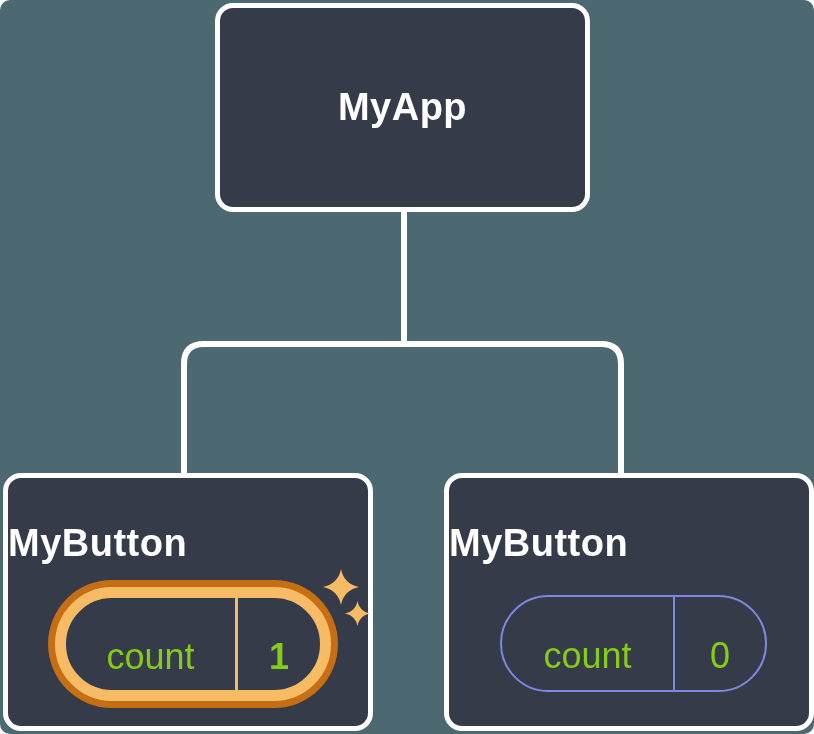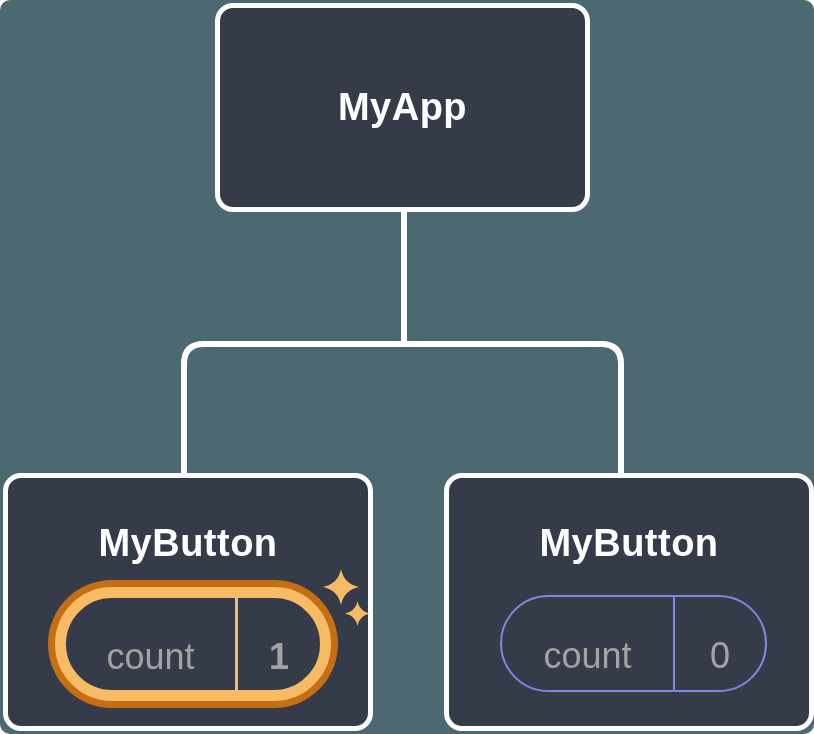--- a/index.html
+++ b/index.html
@@ -43,21 +43,20 @@
     color: #FFFFFF;
     font-size: 38px;
     font-weight: 600;
     letter-spacing: 0.5px;
   }
 
   .child-label {
     position: absolute;
     left: 0; top: 44px;
     width: 100%;
-    text-align: center;
   }
 
   .pill {
     position: absolute;
     box-sizing: border-box;
     display: flex;
     align-items: stretch;
     overflow: hidden;
   }
 
@@ -74,21 +73,21 @@
     left: 51px; top: 117px;
     width: 267px; height: 97px;
     border: 2px solid #7E88E0;
     border-radius: 50px;
   }
 
   .pill-seg {
     display: flex;
     align-items: center;
     justify-content: center;
-    color: #a3a3a3;
+    color: #84cc16;
     font-size: 36px;
     margin-top: 25px;
   }
 
   .pill-highlighted .seg-name { width: 169px; }
   .pill-normal .seg-name      { width: 171px; }
   .seg-value { flex: 1; }
   .seg-value.bold { font-weight: 700; }
 
   .pill-divider { width: 3px; background: #F6BB64; }

